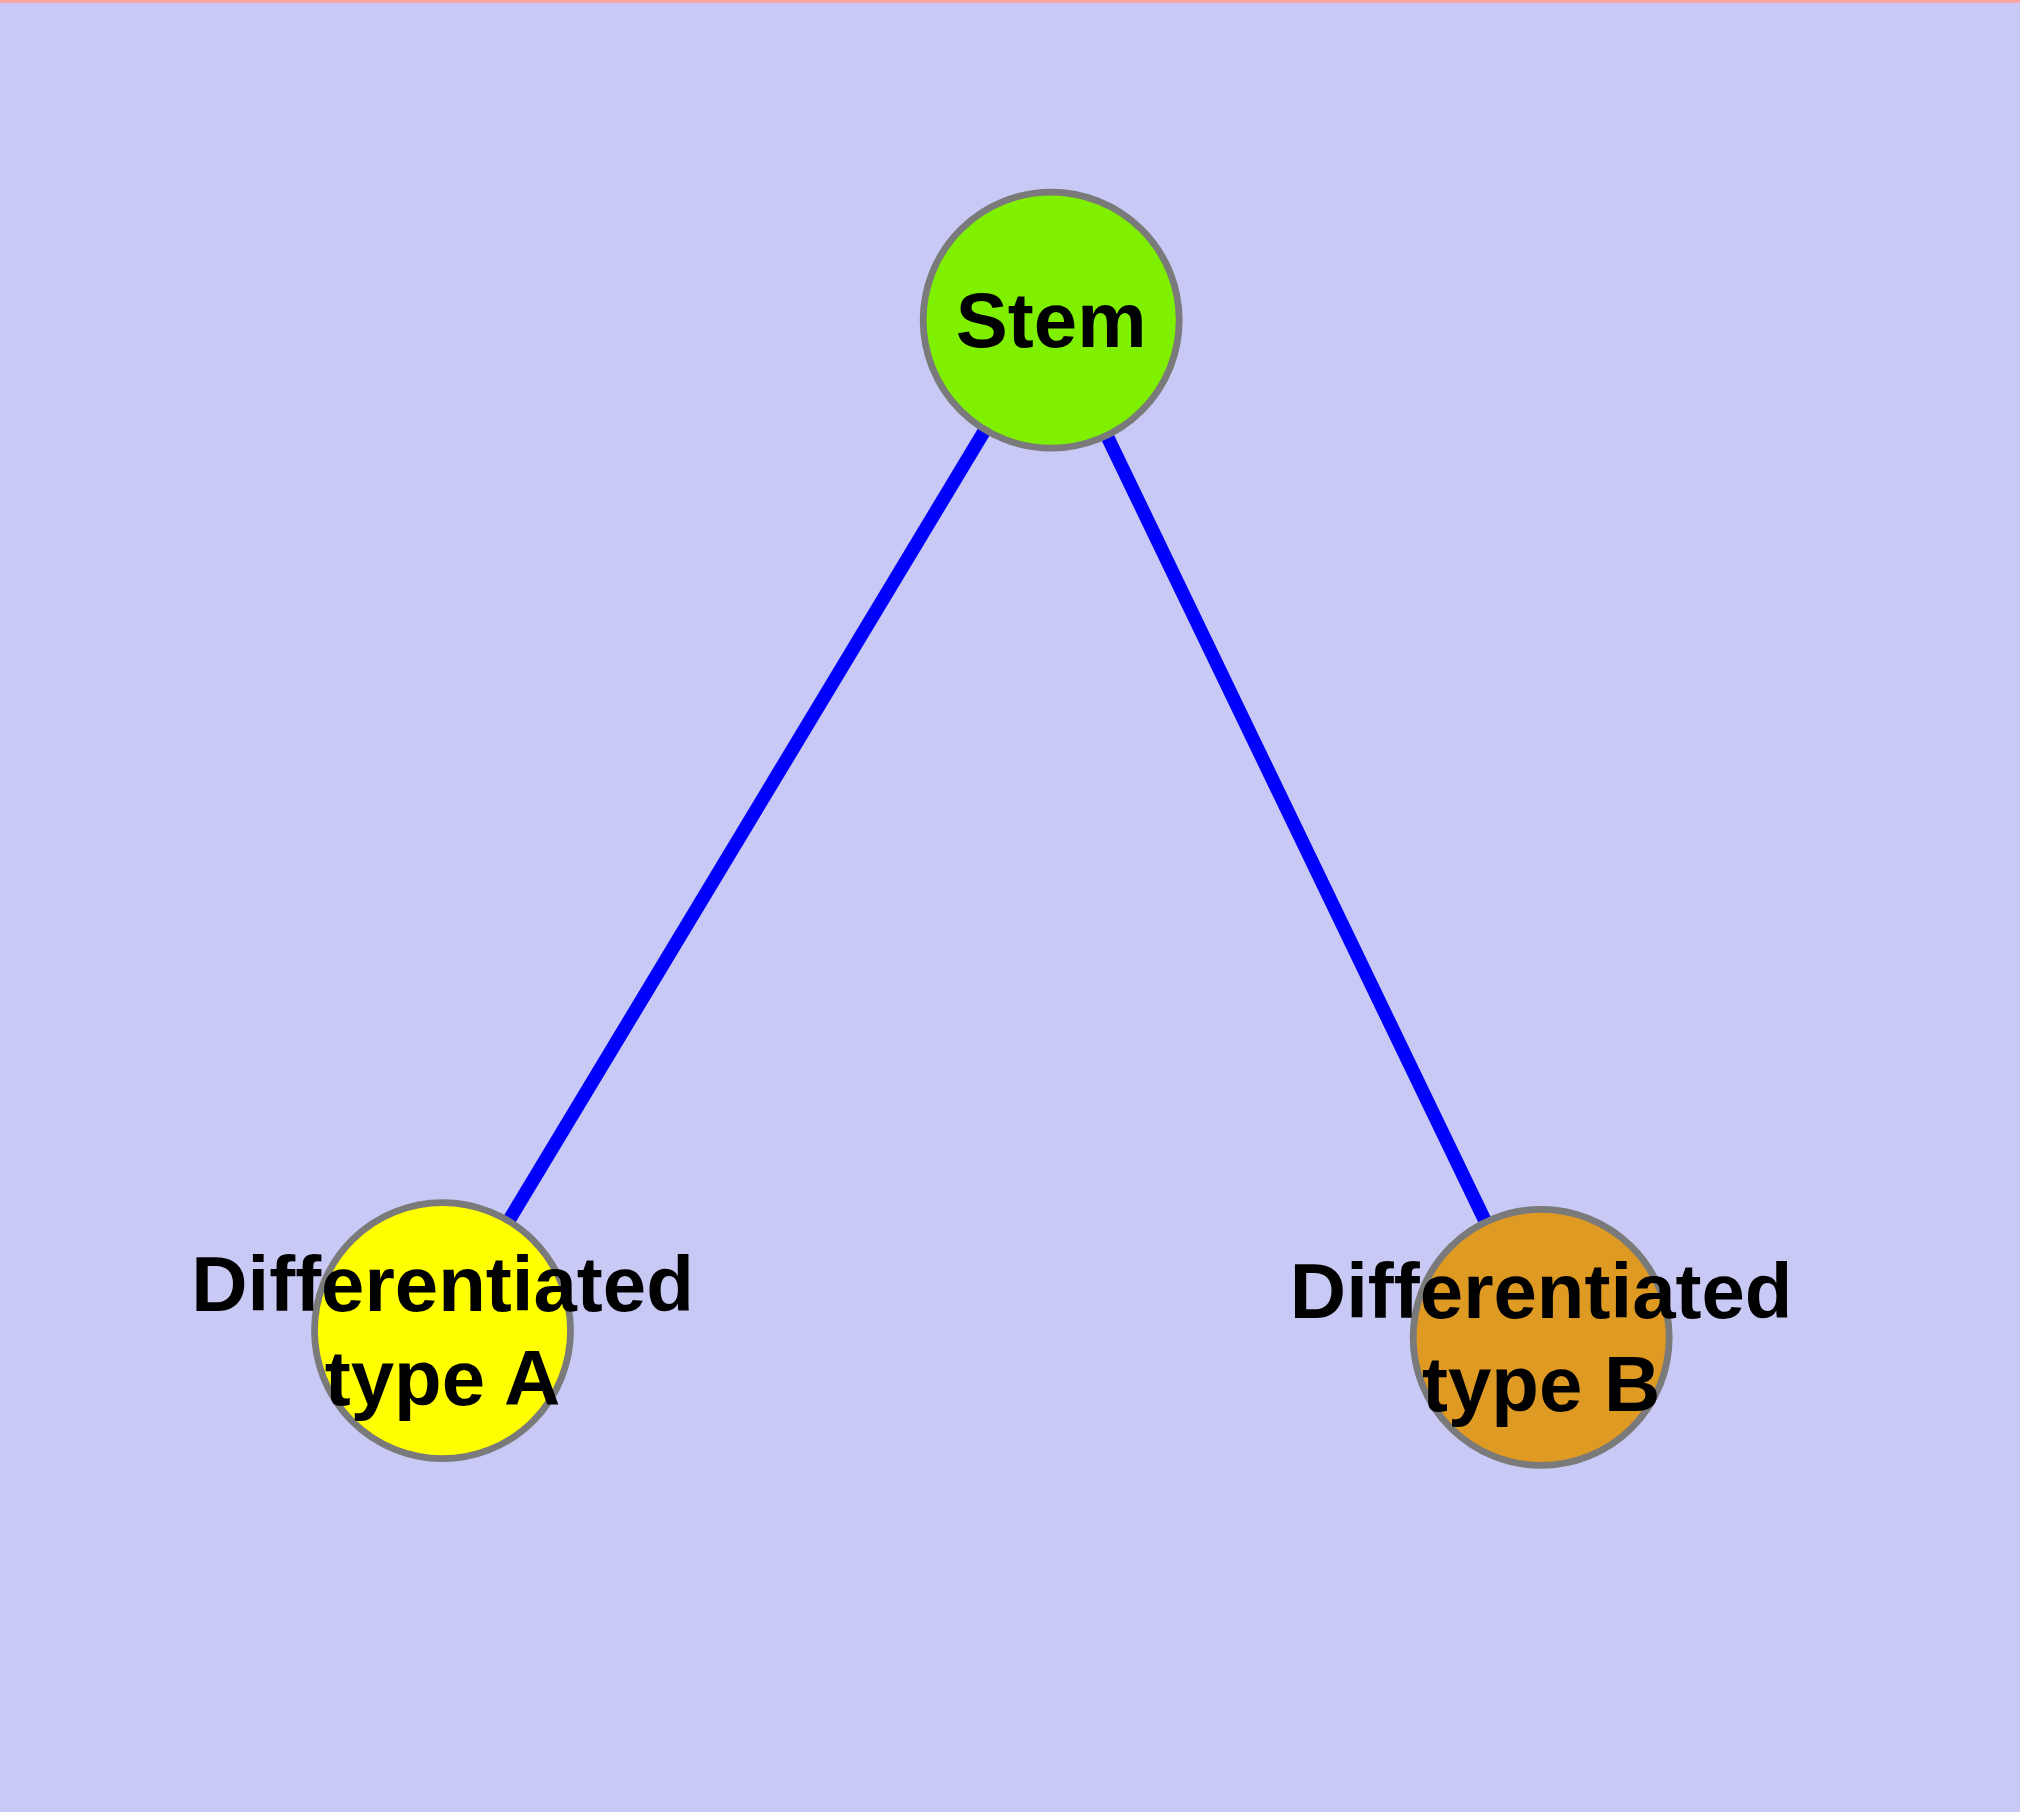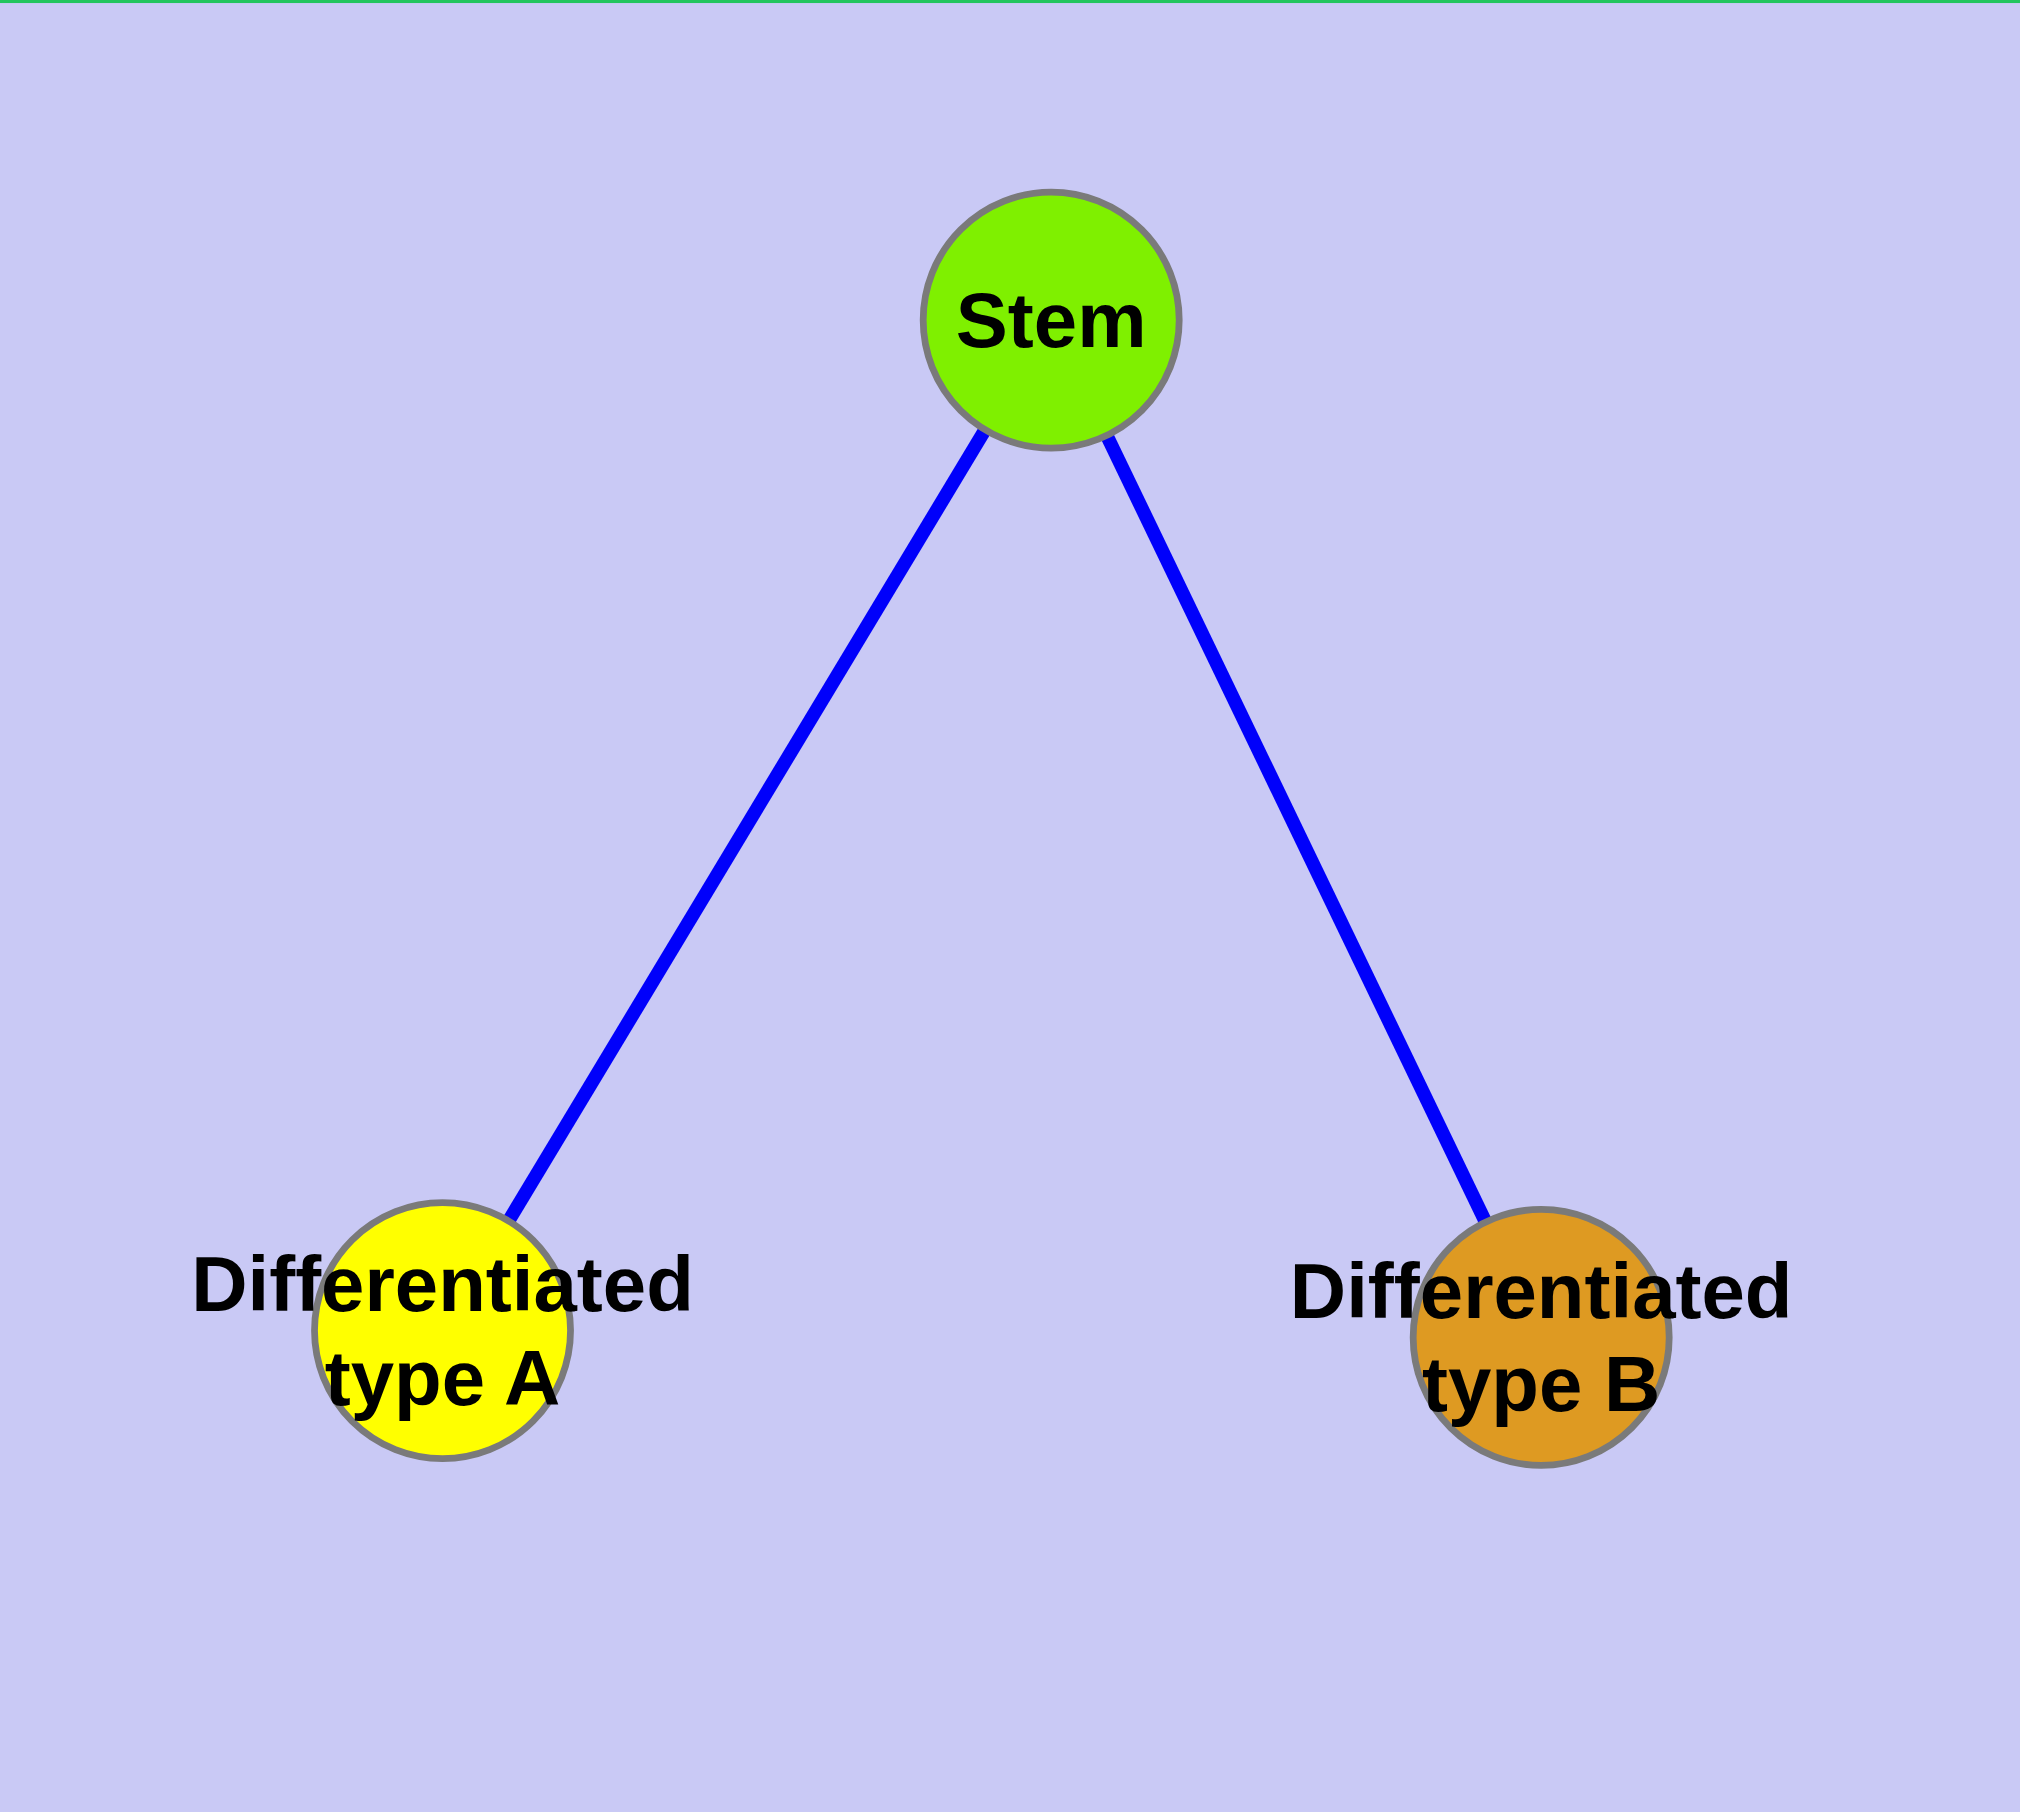--- a/index.html
+++ b/index.html
@@ -4,21 +4,21 @@
 <style>
   html, body {
     margin: 0;
     padding: 0;
     background: #ffffff;
   }
   #figure {
     position: relative;
     width: 2021px;
     height: 1812px;
-    background: #22c55e;
+    background: #fca5a5;
     overflow: hidden;
     font-family: "Liberation Sans", sans-serif;
   }
   #graph-svg {
     position: absolute;
     left: 0;
     top: 2.5px; 
   }
   .node-label {
     font-family: "Liberation Sans", sans-serif;

